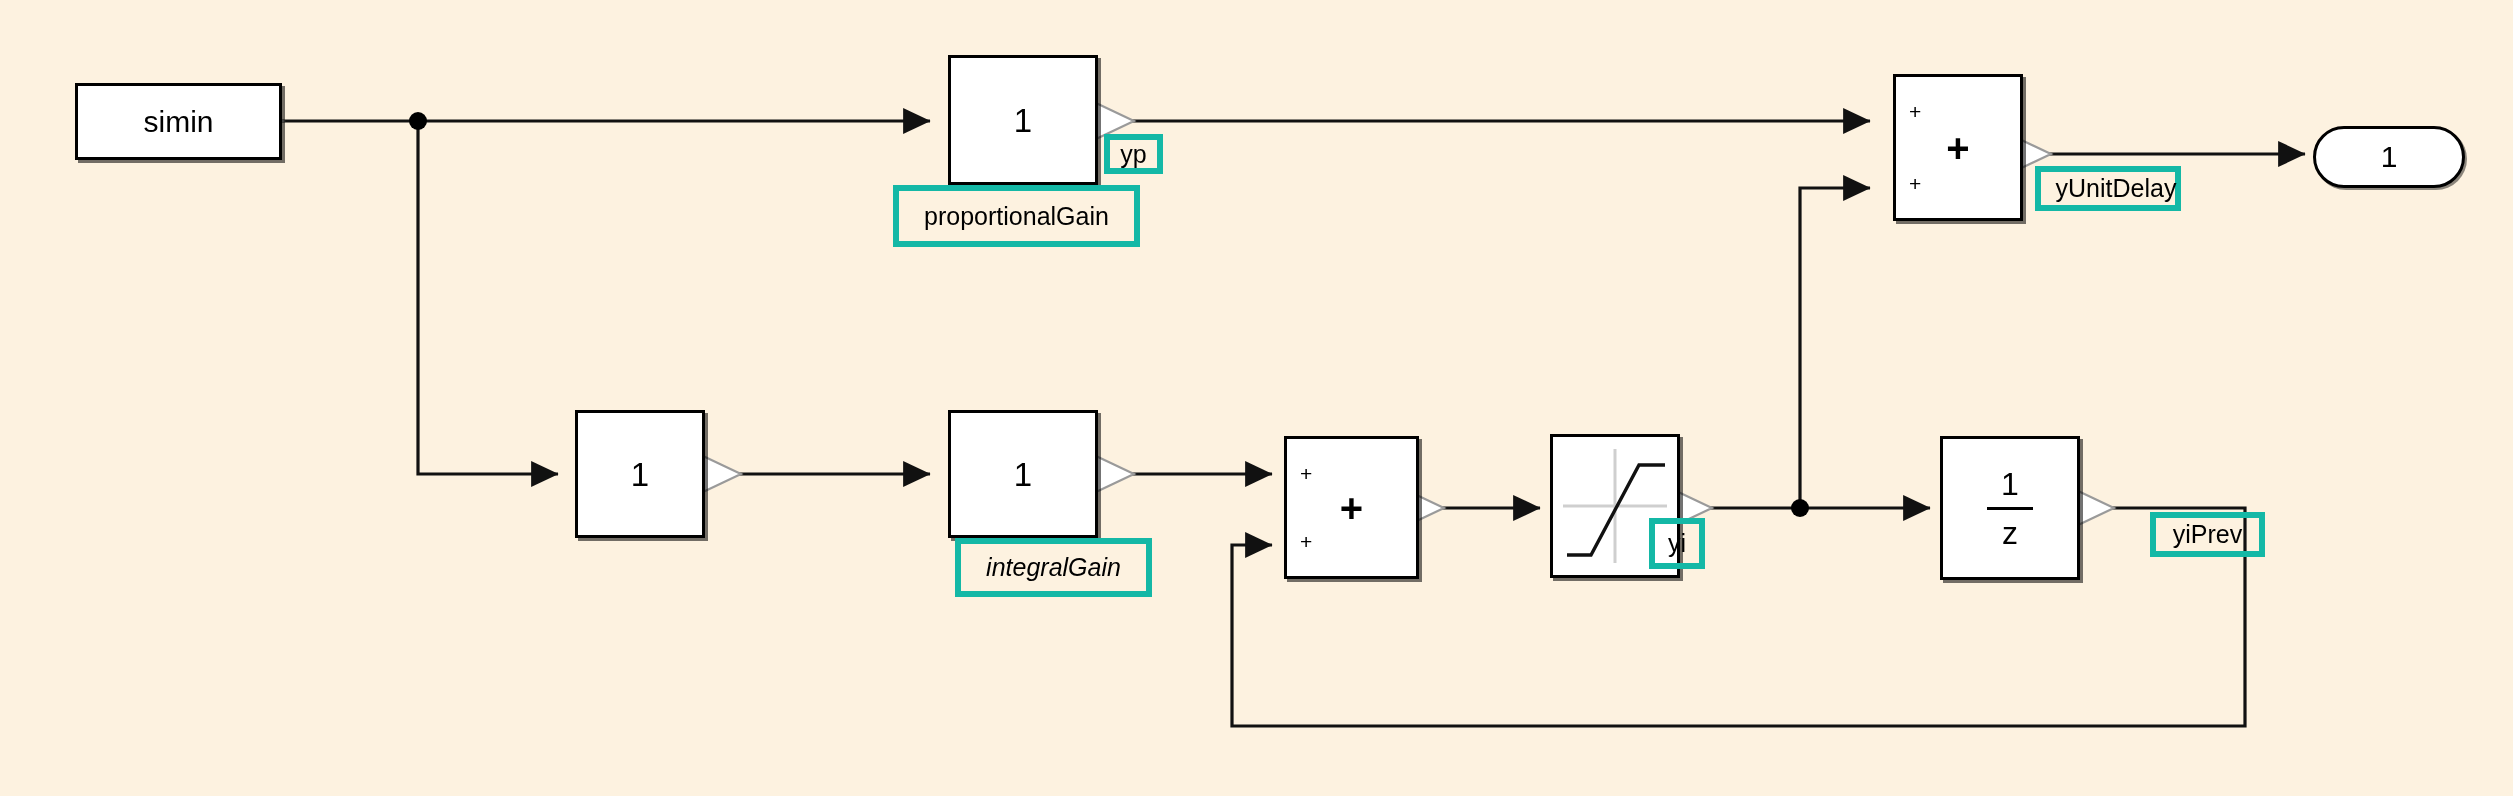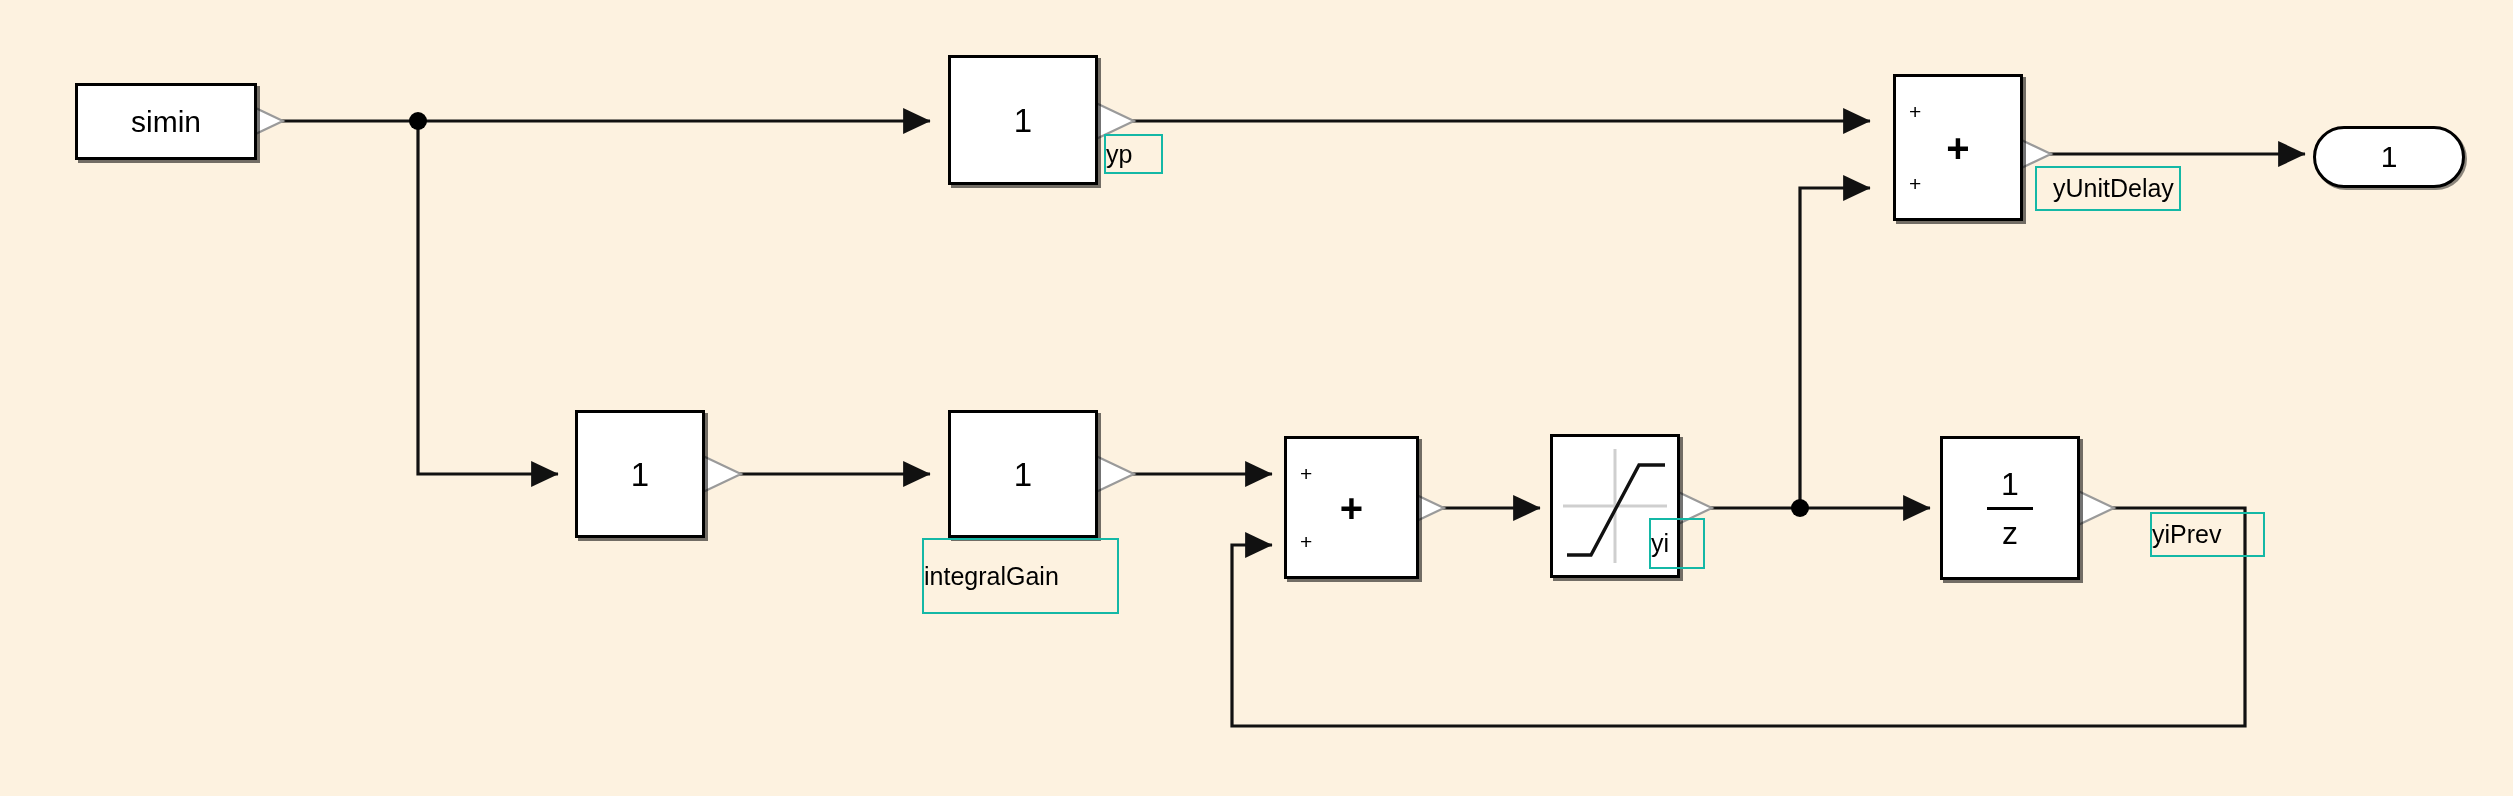--- a/index.html
+++ b/index.html
@@ -72,25 +72,26 @@
   .sum-port {
     position: absolute;
     font-size: 21px;
     color: #000;
     line-height: 1;
     left: 13px;
   }
   
   .annot {
     position: absolute;
-    border: 2px solid #14b8a6;
+    border: 6px solid #14b8a6;
     background: transparent;
     box-sizing: border-box;
     display: flex;
     align-items: center;
+    justify-content: center;
     color: #000;
     font-size: 25px;
     white-space: nowrap;
     line-height: 1;
   }
   .annot.sig { font-size: 25px; }
   
   .sat-svg { display:block; }
 </style>
 </head>
@@ -141,39 +142,42 @@
       <path d="M 2076,490 L 2114,508 L 2076,526 z"></path>
       <path d="M 2013,136 L 2051,154 L 2013,172 z"></path>
     </g>
 
     <g fill="#000">
       <circle cx="418" cy="121" r="9"></circle>
       <circle cx="1800" cy="508" r="9"></circle>
     </g>
   </svg>
 
-  <div class="block" style="left:75px; top:83px; width:182px; height:77px;">
+  <div class="block" style="left:75px; top:83px; width:207px; height:77px;">
     <span class="block-text">simin</span>
   </div>
 
   <div class="block" style="left:948px; top:55px; width:150px; height:130px;">
     <span class="block-text gain-num">1</span>
   </div>
   <div class="annot sig" style="left:1104px; top:134px; width:59px; height:40px;">
     <span>yp</span>
   </div>
+  <div class="annot" style="left:893px; top:185px; width:247px; height:62px;">
+    <span>proportionalGain</span>
+  </div>
 
   <div class="block" style="left:575px; top:410px; width:130px; height:128px;">
     <span class="block-text gain-num">1</span>
   </div>
 
   <div class="block" style="left:948px; top:410px; width:150px; height:128px;">
     <span class="block-text gain-num">1</span>
   </div>
-  <div class="annot" style="left:922px; top:538px; width:197px; height:76px;">
+  <div class="annot" style="left:955px; top:538px; width:197px; height:59px;font-style:italic;">
     <span>integralGain</span>
   </div>
 
   <div class="block" style="left:1284px; top:436px; width:135px; height:143px;">
     <span class="sum-center">+</span>
     <span class="sum-port" style="top:24px;">+</span>
     <span class="sum-port" style="bottom:24px;">+</span>
   </div>
 
   <div class="block" style="left:1550px; top:434px; width:130px; height:144px; padding:0;">

